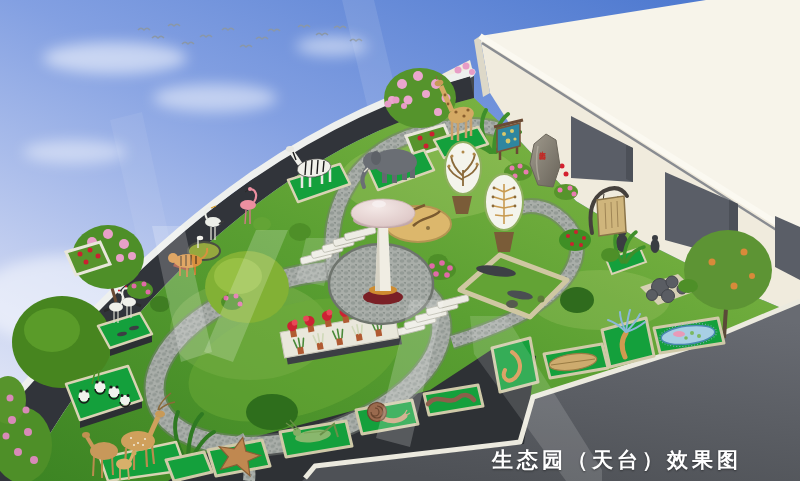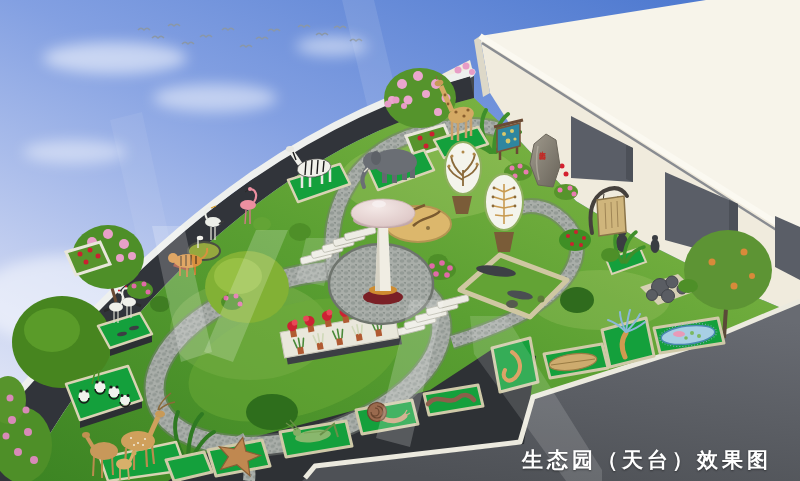--- a/index.html
+++ b/index.html
@@ -1,19 +1,19 @@
 <!DOCTYPE html>
 <html><head>
 <meta charset="utf-8">
 <style>
   html,body{margin:0;padding:0;background:#222;}
   .stage{position:relative;width:800px;height:481px;overflow:hidden;
          font-family:"Liberation Sans","DejaVu Sans",sans-serif;}
   .stage svg{position:absolute;left:0;top:0;}
-  .caption{position:absolute;left:492px;top:446px;width:280px;text-align:right;
+  .caption{position:absolute;left:492px;top:446px;width:280px;text-align:left;
            color:#ffffff;font-family:"Liberation Serif","DejaVu Serif",serif;
            font-size:21px;font-weight:700;letter-spacing:4px;
            text-shadow:0 1px 2px rgba(0,0,0,.45);white-space:nowrap;}
   .rock-text{position:absolute;left:539px;top:146px;writing-mode:vertical-rl;
              color:#c22a26;font-family:"Liberation Serif","DejaVu Serif",serif;
              font-size:6.5px;font-weight:700;line-height:1;letter-spacing:1px;}
 </style>
 </head>
 <body>
 

